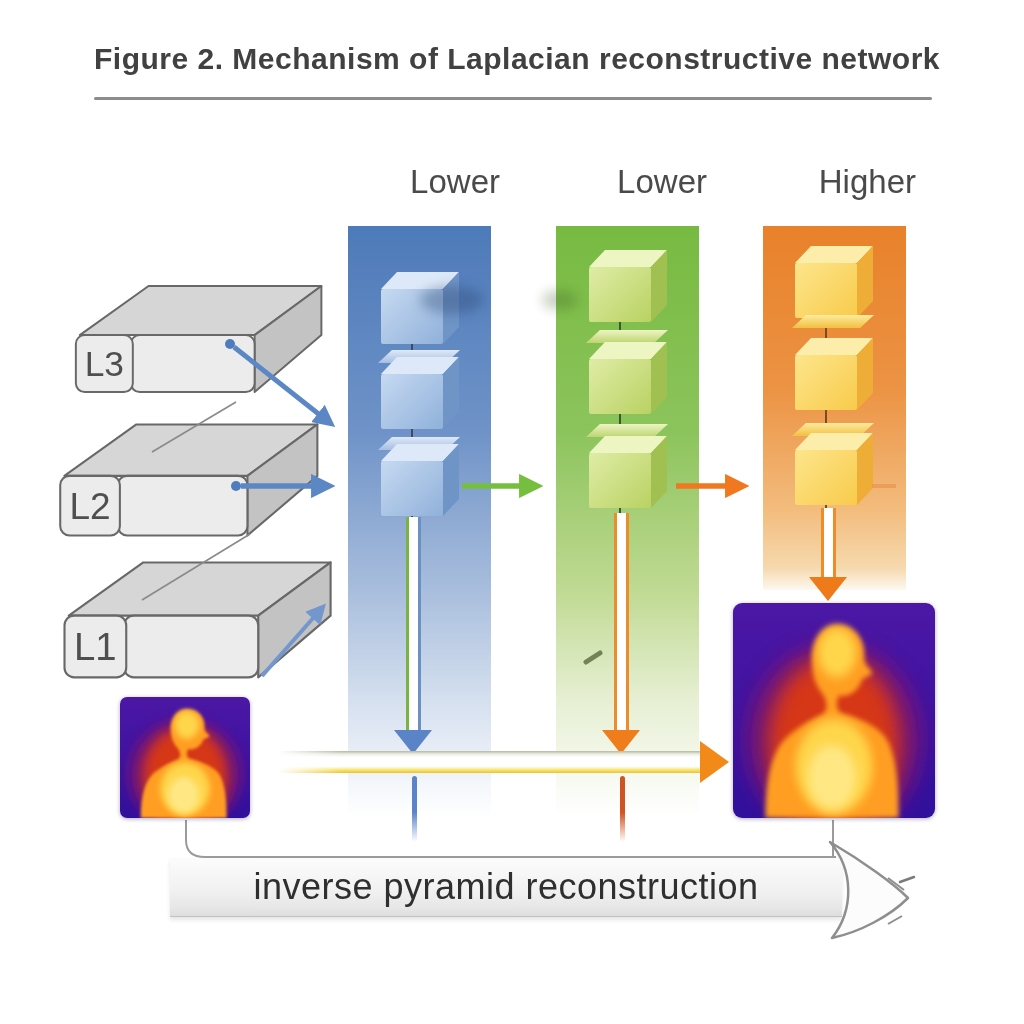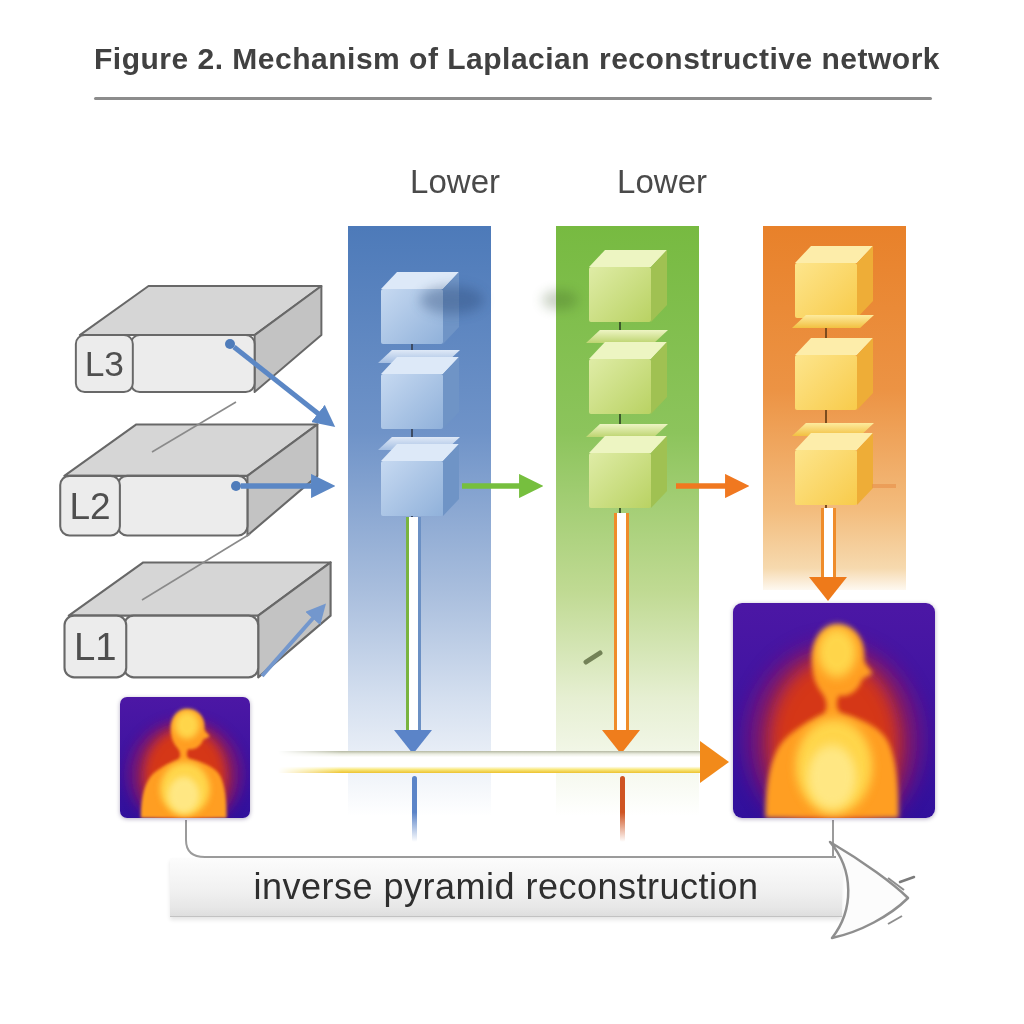--- a/index.html
+++ b/index.html
@@ -83,20 +83,21 @@
 </head>
 <body>
 
 <div id="canvas">
 
   <div class="fig-title">Figure 2. Mechanism of Laplacian reconstructive network</div>
   <div class="title-rule"></div>
 
   <div class="col-label" style="left:340px;">Lower</div>
   <div class="col-label" style="left:547px;">Lower</div>
+  <div class="col-label" style="left:756px;">Higher</div>
 
   <div class="band lower"></div>
   <div class="band middle"></div>
   <div class="band higher"></div>
 
   <div class="spine s-blue" style="left:411px;top:335px;height:190px;"></div>
   <div class="spine s-green" style="left:619px;top:315px;height:200px;"></div>
   <div class="spine s-yellow" style="left:825px;top:310px;height:205px;"></div>
 
   <div class="cube c-blue" style="left:381px;top:272px;">

